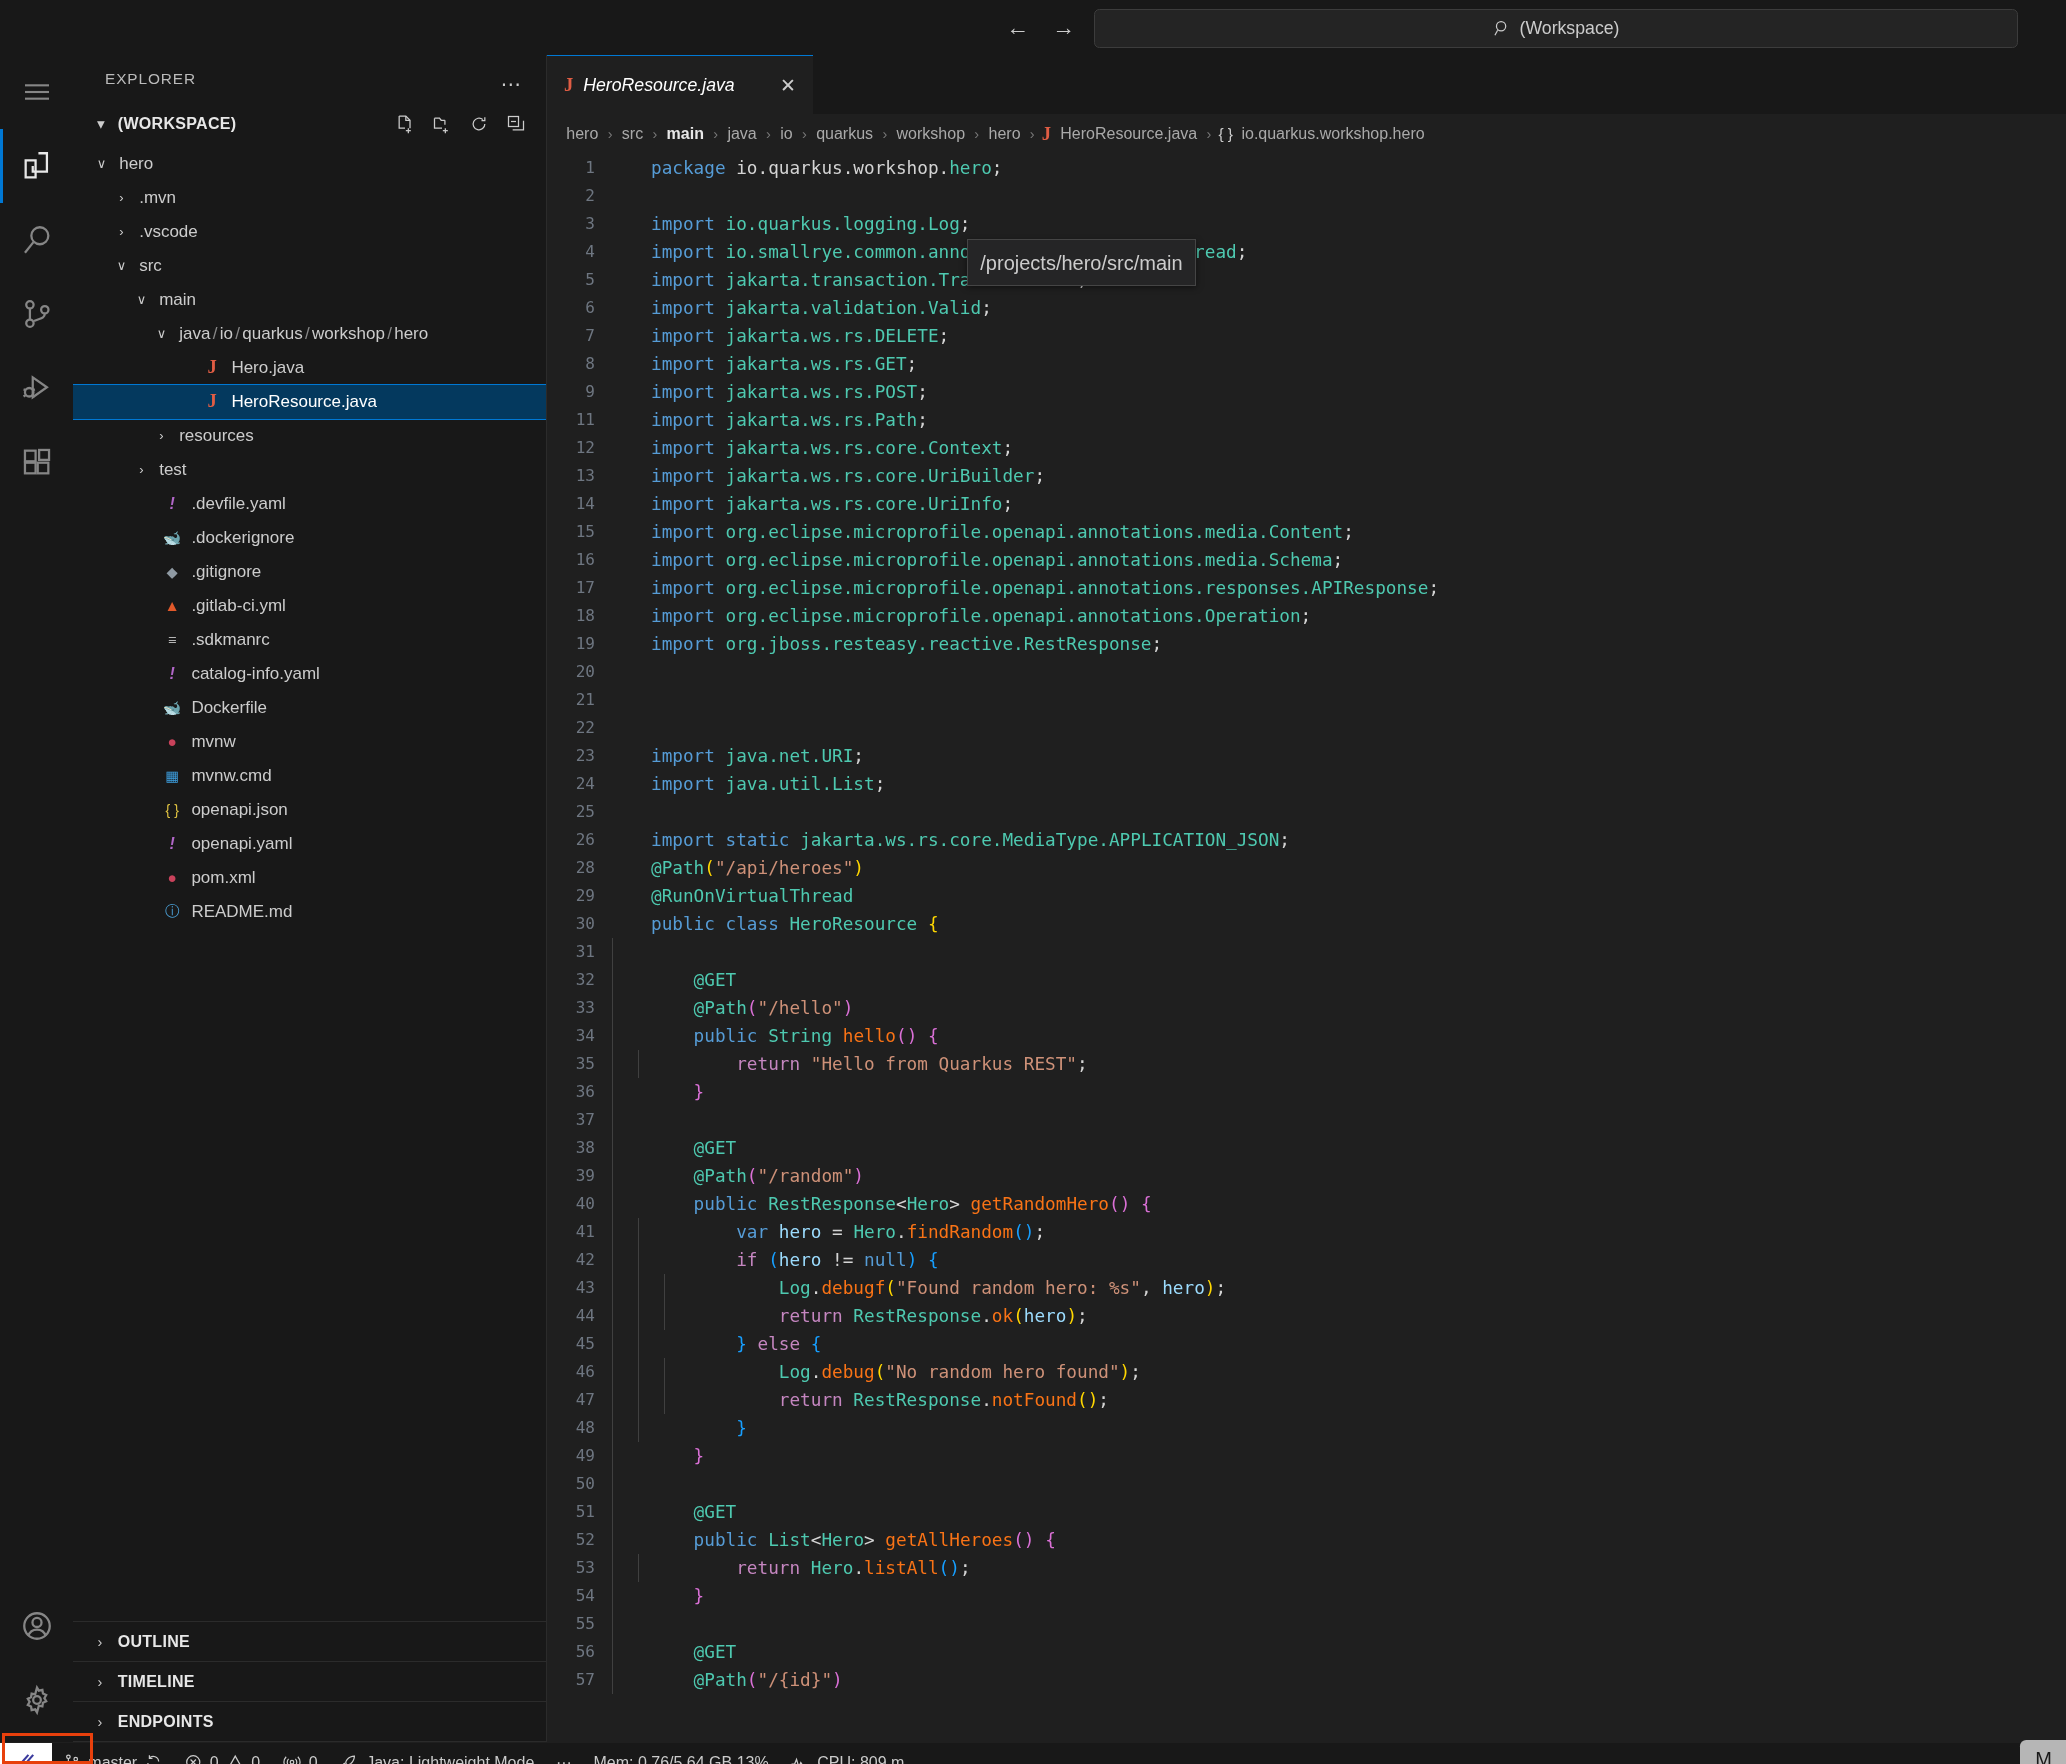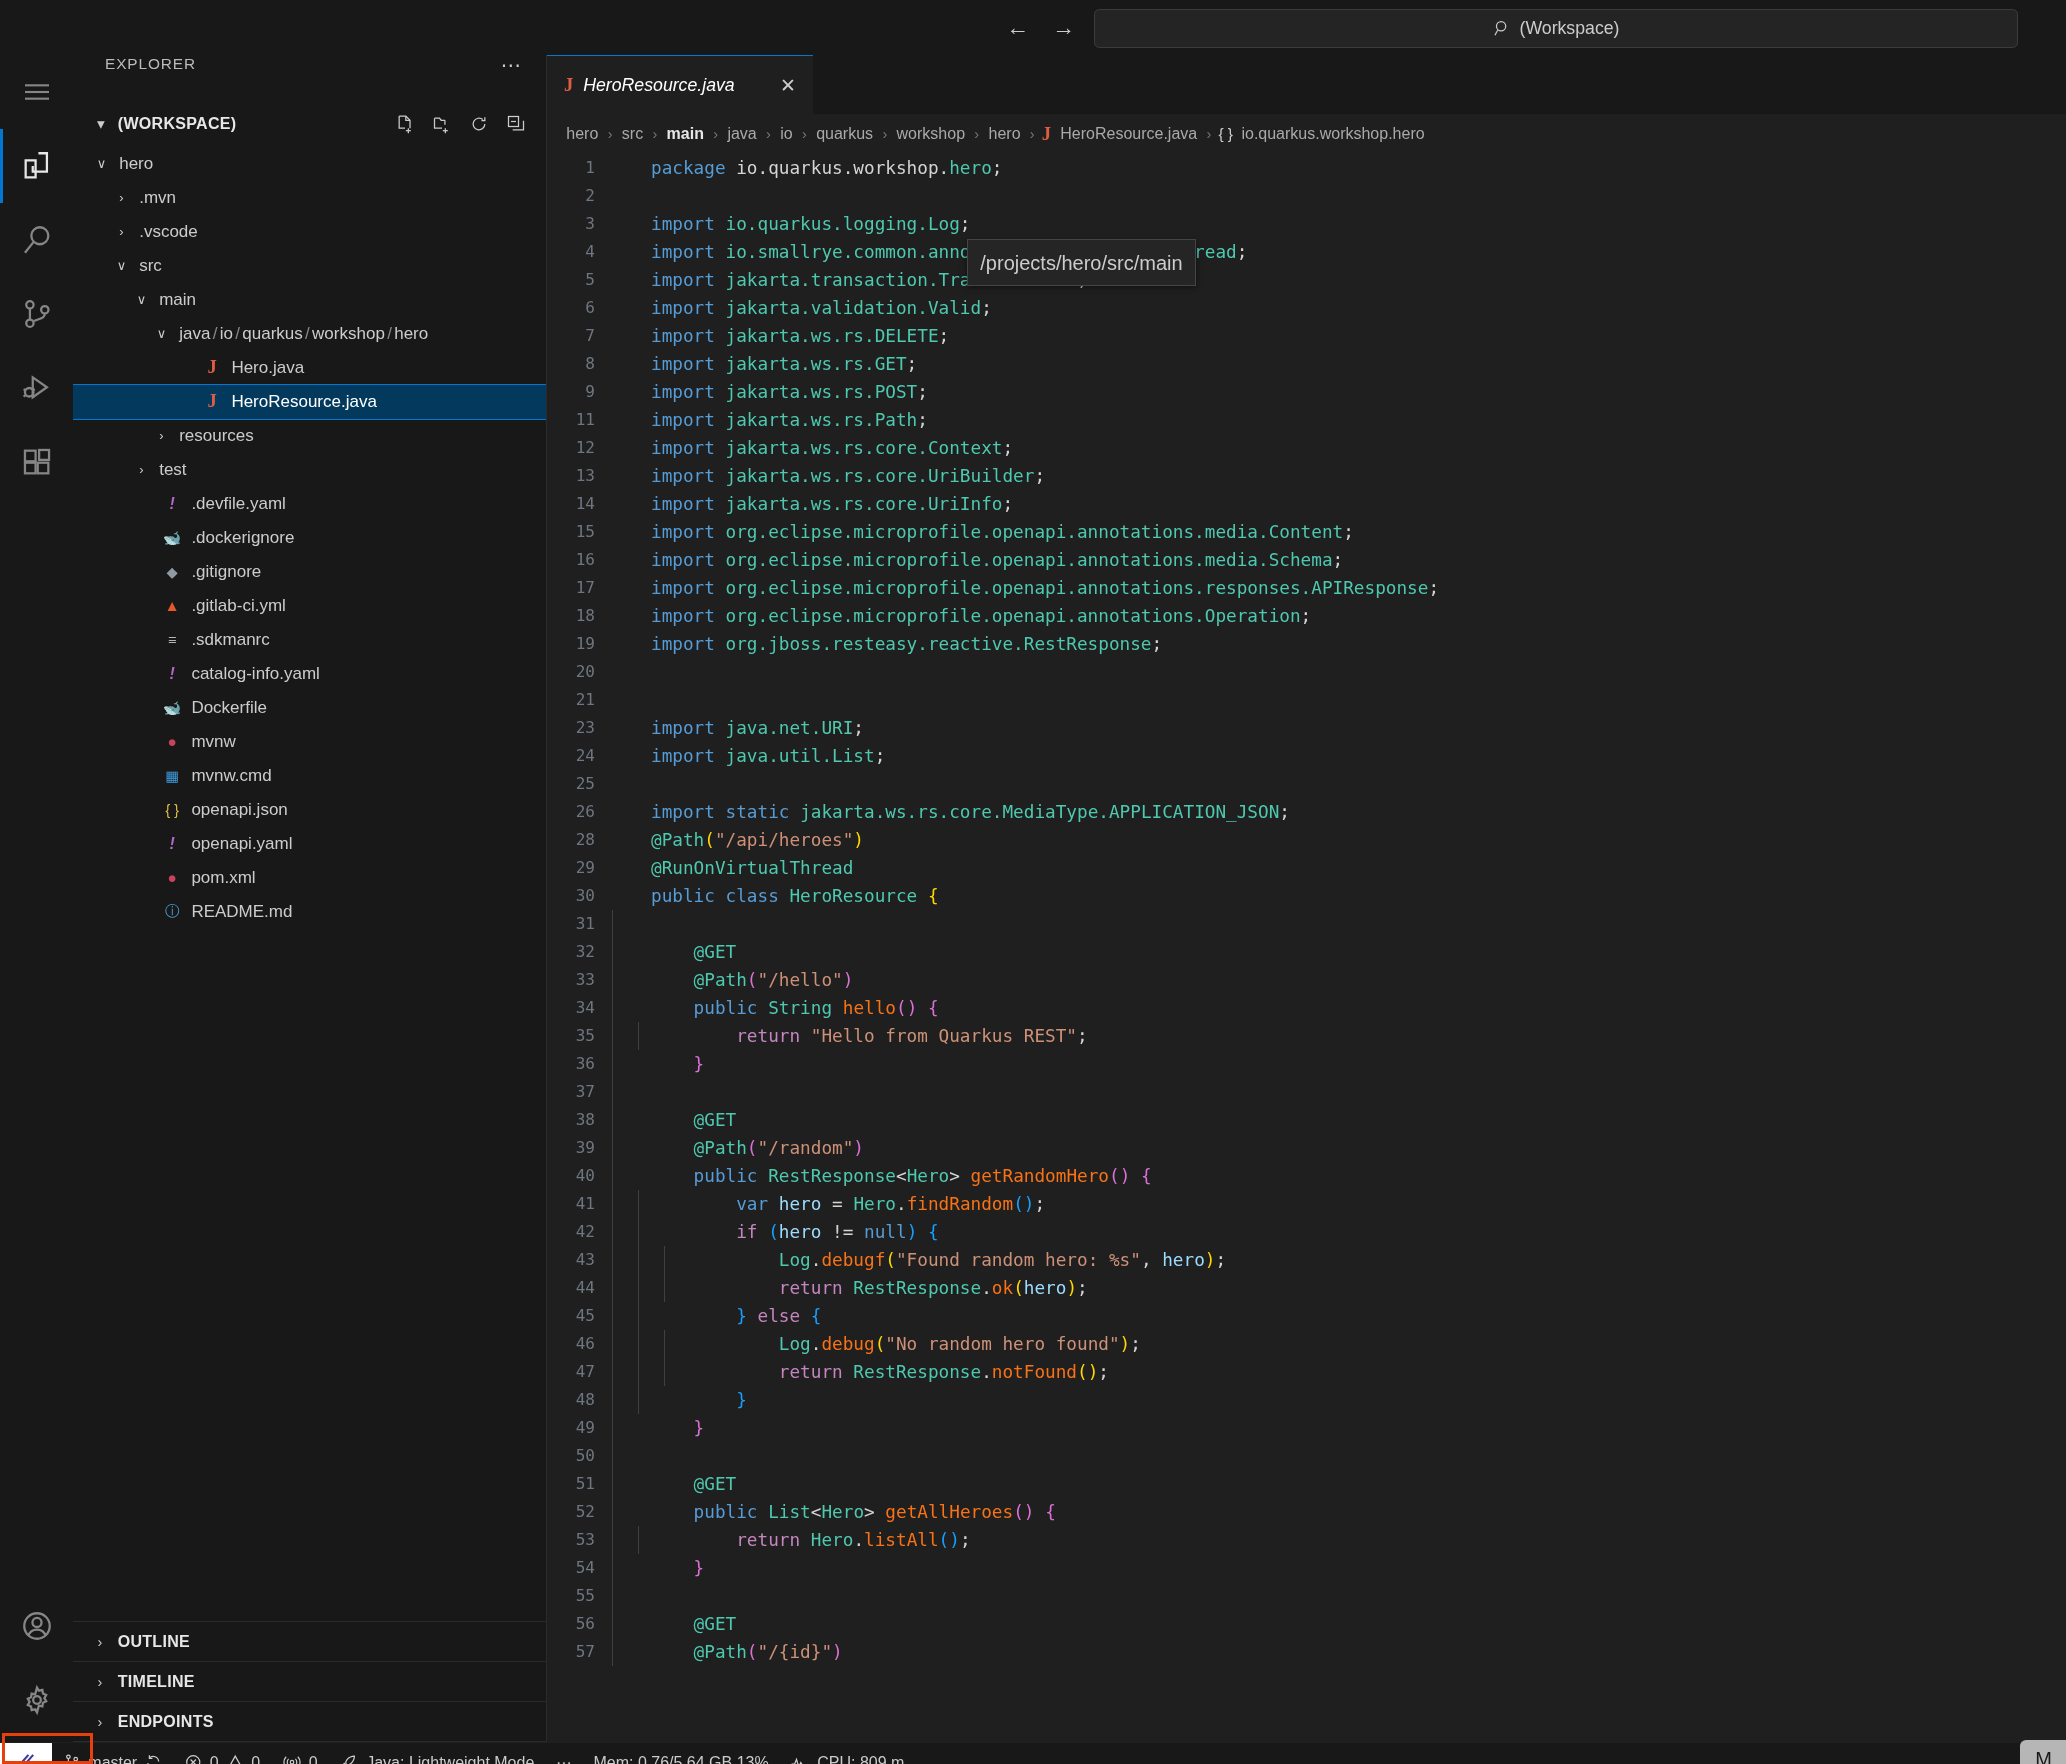--- a/index.html
+++ b/index.html
@@ -37,21 +37,21 @@
     width:3.1px; height:74px; background:#0078d4; }
   .ab-item svg { stroke:#868686; fill:none; stroke-width:1.6; }
   .ab-item.active svg { stroke:#e7e7e7; }
   #ab-bottom { margin-top:auto; display:flex; flex-direction:column;
     align-items:center; padding-bottom:4.6px; }
 
   
   #sidebar { position:absolute; left:73px; top:55px; width:474px; height:1687px;
     background:#181818; border-right:0.8px solid #2b2b2b;
     display:flex; flex-direction:column; }
-  #explorer-title { height:48px; display:flex; 
+  #explorer-title { height:48px; display:flex; align-items:center;
     padding:0 23px 0 32px; justify-content:space-between; }
   #explorer-title .lbl { color:#bbbbbb; font-size:15.4px; letter-spacing:0.9px; }
   #explorer-title .dots { color:#cccccc; font-size:21.6px; cursor:pointer;
     letter-spacing:1.5px; line-height:9.2px; }
 
   .section-header { height:42px; display:flex; align-items:center;
     padding-left:17px; gap:6.2px; cursor:pointer; }
   .section-header .chev { width:21.6px; color:#cccccc; font-size:15.4px;
     display:flex; align-items:center; justify-content:center; }
   .section-header .title { color:#e7e7e7; font-size:16px; font-weight:bold;
@@ -471,20 +471,21 @@
         <div class="cline"><span class="gutter">12</span><span class="ctext"><span class="k">import</span> <span class="t">jakarta.ws.rs.core.Context</span><span class="p">;</span></span></div>
         <div class="cline"><span class="gutter">13</span><span class="ctext"><span class="k">import</span> <span class="t">jakarta.ws.rs.core.UriBuilder</span><span class="p">;</span></span></div>
         <div class="cline"><span class="gutter">14</span><span class="ctext"><span class="k">import</span> <span class="t">jakarta.ws.rs.core.UriInfo</span><span class="p">;</span></span></div>
         <div class="cline"><span class="gutter">15</span><span class="ctext"><span class="k">import</span> <span class="t">org.eclipse.microprofile.openapi.annotations.media.Content</span><span class="p">;</span></span></div>
         <div class="cline"><span class="gutter">16</span><span class="ctext"><span class="k">import</span> <span class="t">org.eclipse.microprofile.openapi.annotations.media.Schema</span><span class="p">;</span></span></div>
         <div class="cline"><span class="gutter">17</span><span class="ctext"><span class="k">import</span> <span class="t">org.eclipse.microprofile.openapi.annotations.responses.APIResponse</span><span class="p">;</span></span></div>
         <div class="cline"><span class="gutter">18</span><span class="ctext"><span class="k">import</span> <span class="t">org.eclipse.microprofile.openapi.annotations.Operation</span><span class="p">;</span></span></div>
         <div class="cline"><span class="gutter">19</span><span class="ctext"><span class="k">import</span> <span class="t">org.jboss.resteasy.reactive.RestResponse</span><span class="p">;</span></span></div>
         <div class="cline"><span class="gutter">20</span><span class="ctext">&nbsp;</span></div>
         <div class="cline"><span class="gutter">21</span><span class="ctext">&nbsp;</span></div>
+        <div class="cline"><span class="gutter">22</span><span class="ctext">&nbsp;</span></div>
         <div class="cline"><span class="gutter">23</span><span class="ctext"><span class="k">import</span> <span class="t">java.net.URI</span><span class="p">;</span></span></div>
         <div class="cline"><span class="gutter">24</span><span class="ctext"><span class="k">import</span> <span class="t">java.util.List</span><span class="p">;</span></span></div>
         <div class="cline"><span class="gutter">25</span><span class="ctext">&nbsp;</span></div>
         <div class="cline"><span class="gutter">26</span><span class="ctext"><span class="k">import</span> <span class="k">static</span> <span class="t">jakarta.ws.rs.core.MediaType.APPLICATION_JSON</span><span class="p">;</span></span></div>
         <div class="cline"><span class="gutter">28</span><span class="ctext"><span class="t">@Path</span><span class="y1">(</span><span class="s">"/api/heroes"</span><span class="y1">)</span></span></div>
         <div class="cline"><span class="gutter">29</span><span class="ctext"><span class="t">@RunOnVirtualThread</span></span></div>
         <div class="cline"><span class="gutter">30</span><span class="ctext"><span class="k">public</span> <span class="k">class</span> <span class="t">HeroResource</span> <span class="y1">{</span></span></div>
         <div class="cline"><span class="gutter">31</span><span class="ctext">&nbsp;<span class="ind" style="left: 0px;"></span></span></div>
         <div class="cline"><span class="gutter">32</span><span class="ctext">    <span class="t">@GET</span><span class="ind" style="left: 0px;"></span></span></div>
         <div class="cline"><span class="gutter">33</span><span class="ctext">    <span class="t">@Path</span><span class="y2">(</span><span class="s">"/hello"</span><span class="y2">)</span><span class="ind" style="left: 0px;"></span></span></div>

